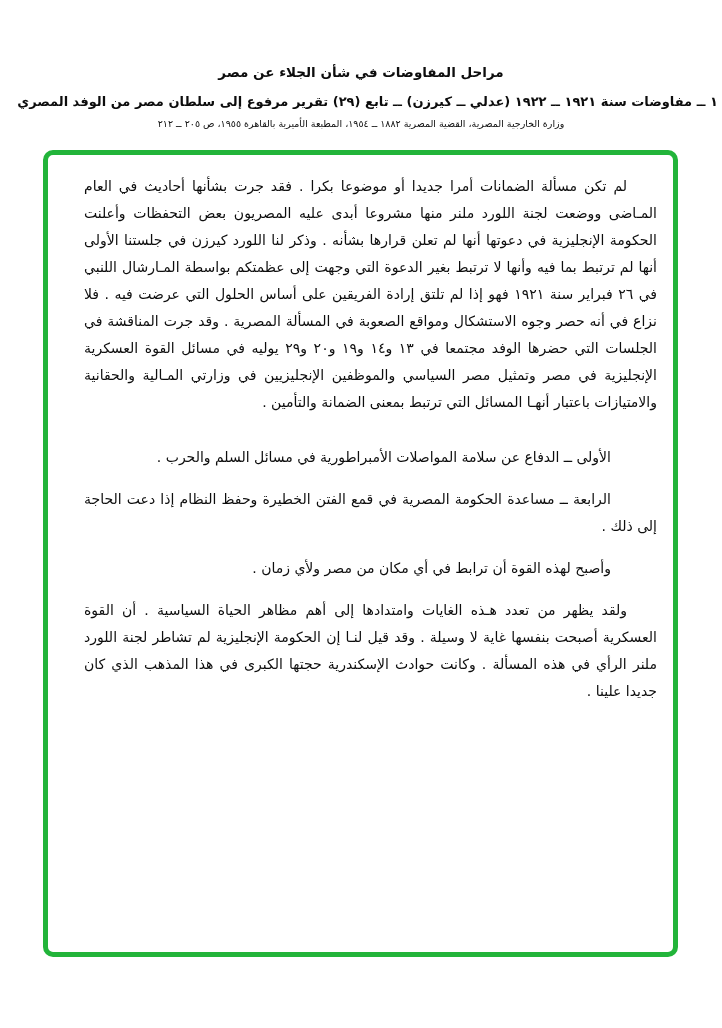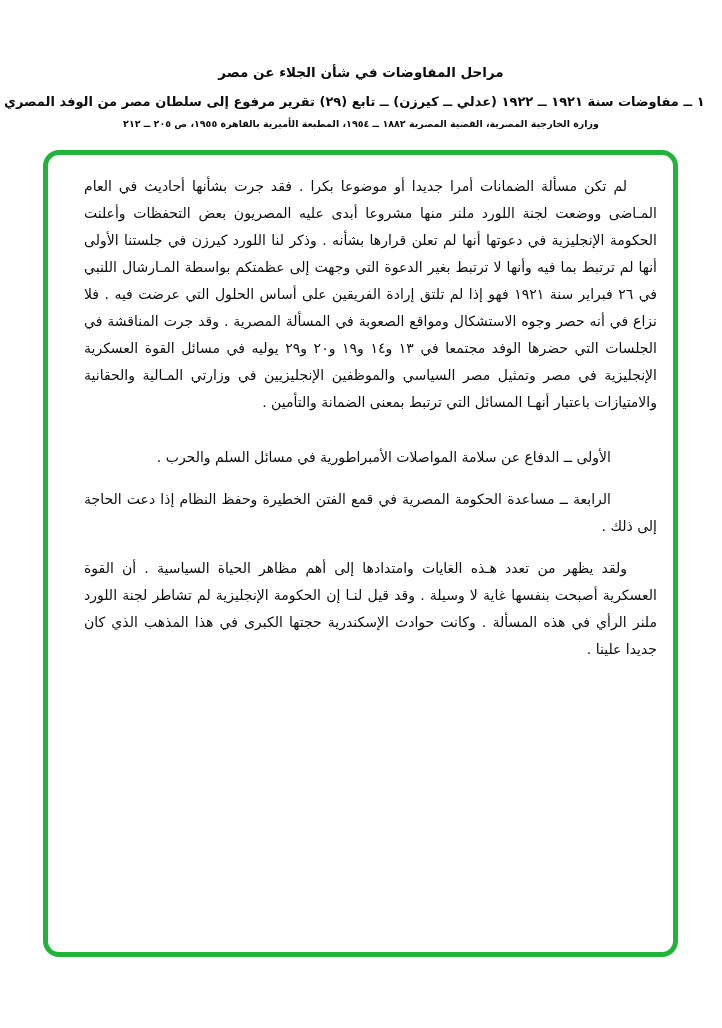--- a/index.html
+++ b/index.html
@@ -24,38 +24,38 @@
     font-size: 13.5px;
     font-weight: bold;
     margin: 0 0 14px 0;
     letter-spacing: 0.3px;
   }
   .doc-subtitle {
     font-size: 13px;
     font-weight: bold;
     margin: 0 4px 9px 4px;
     white-space: nowrap;
-    text-align: left;
+    text-align: right;
   }
   .doc-source {
     font-size: 9.5px;
-    font-weight: bold;
+    font-weight: normal;
     margin: 0;
     text-align: center;
     letter-spacing: 0.2px;
   }
   .doc-frame {
     position: absolute;
     left: 43px;
     top: 150px;
     width: 635px;
     height: 807px;
     box-sizing: border-box;
     border: 5px solid #22b43a;
-    border-radius: 16px;
+    border-radius: 10px;
     background: #ffffff;
   }
   .doc-body {
     direction: rtl;
     padding: 18px 16px 0 36px;
     font-size: 14px;
     line-height: 27px;
     text-align: justify;
     text-justify: inter-word;
   }
@@ -81,15 +81,16 @@
   <h1 class="doc-title">مراحل المفاوضات في شأن الجلاء عن مصر</h1>
   <div class="doc-subtitle">١ ــ مفاوضات سنة ١٩٢١ ــ ١٩٢٢ (عدلي ــ كيرزن) ــ تابع (٢٩) تقرير مرفوع إلى سلطان مصر من الوفد المصري</div>
   <div class="doc-source">وزارة الخارجية المصرية، القضية المصرية ١٨٨٢ ــ ١٩٥٤، المطبعة الأميرية بالقاهرة ١٩٥٥، ص ٢٠٥ ــ ٢١٢</div>
 </div>
 
 <div class="doc-frame" style="border-color: rgb(34, 180, 58);">
   <div class="doc-body">
     <p class="para">لم تكن مسألة الضمانات أمرا جديدا أو موضوعا بكرا . فقد جرت بشأنها أحاديث في العام المـاضى ووضعت لجنة اللورد ملنر منها مشروعا أبدى عليه المصريون بعض التحفظات وأعلنت الحكومة الإنجليزية في دعوتها أنها لم تعلن قرارها بشأنه . وذكر لنا اللورد كيرزن في جلستنا الأولى أنها لم ترتبط بما فيه وأنها لا ترتبط بغير الدعوة التي وجهت إلى عظمتكم بواسطة المـارشال اللنبي في ٢٦ فبراير سنة ١٩٢١ فهو إذا لم تلتق إرادة الفريقين على أساس الحلول التي عرضت فيه . فلا نزاع في أنه حصر وجوه الاستشكال ومواقع الصعوبة في المسألة المصرية . وقد جرت المناقشة في الجلسات التي حضرها الوفد مجتمعا في ١٣ و١٤ و١٩ و٢٠ و٢٩ يوليه في مسائل القوة العسكرية الإنجليزية في مصر وتمثيل مصر السياسي والموظفين الإنجليزيين في وزارتي المـالية والحقانية والامتيازات باعتبار أنهـا المسائل التي ترتبط بمعنى الضمانة والتأمين .</p>
     <p class="item">الأولى ــ الدفاع عن سلامة المواصلات الأمبراطورية في مسائل السلم والحرب .</p>
     <p class="item">الرابعة ــ مساعدة الحكومة المصرية في قمع الفتن الخطيرة وحفظ النظام إذا دعت الحاجة إلى ذلك .</p>
+    <p class="item">وأصبح لهذه القوة أن ترابط في أي مكان من مصر ولأي زمان .</p>
     <p class="para last">ولقد يظهر من تعدد هـذه الغايات وامتدادها إلى أهم مظاهر الحياة السياسية . أن القوة العسكرية أصبحت بنفسها غاية لا وسيلة . وقد قيل لنـا إن الحكومة الإنجليزية لم تشاطر لجنة اللورد ملنر الرأي في هذه المسألة . وكانت حوادث الإسكندرية حجتها الكبرى في هذا المذهب الذي كان جديدا علينا .</p>
   </div>
 </div>
 
 </body></html>

